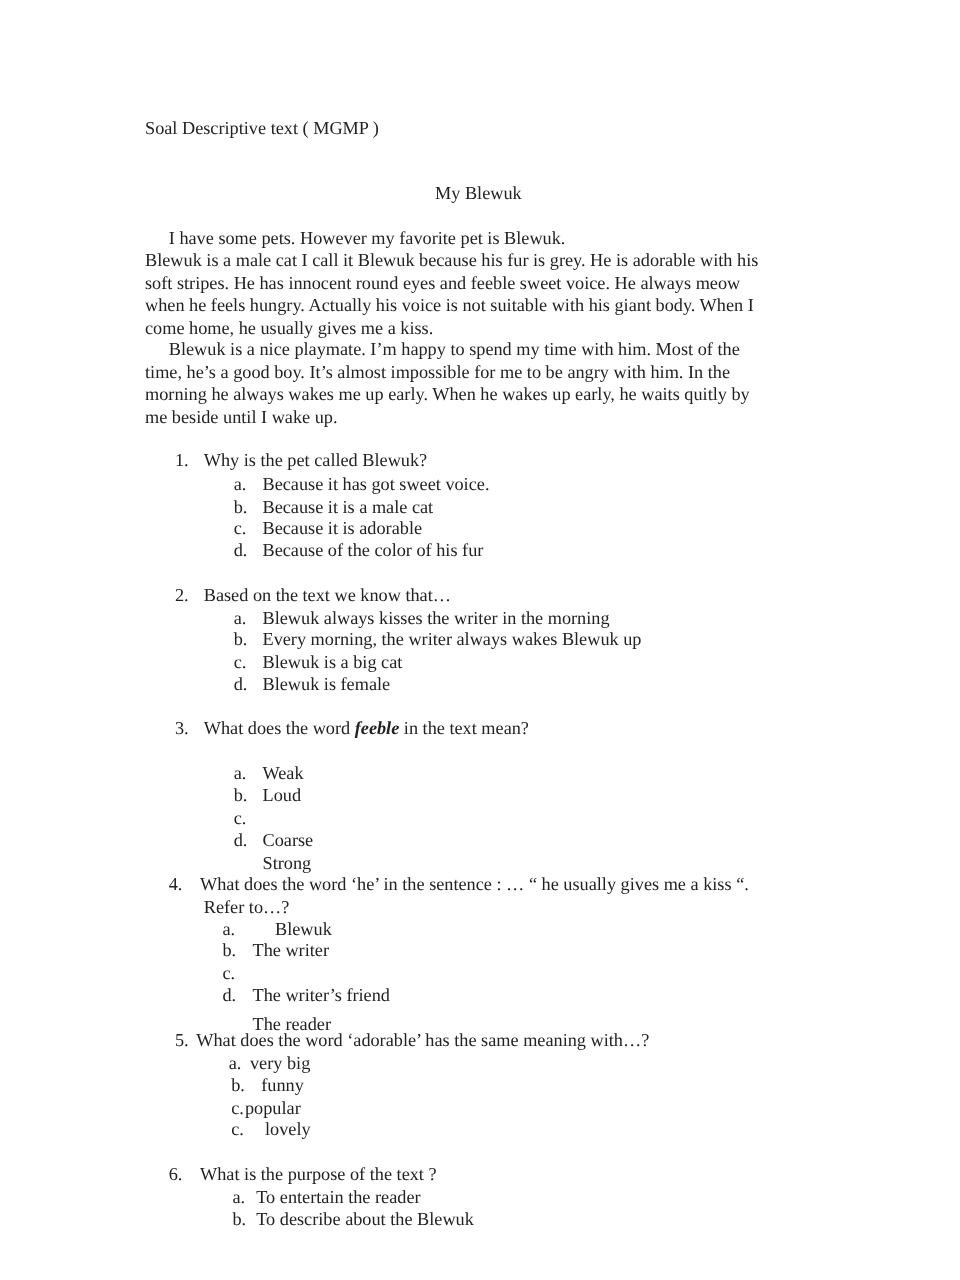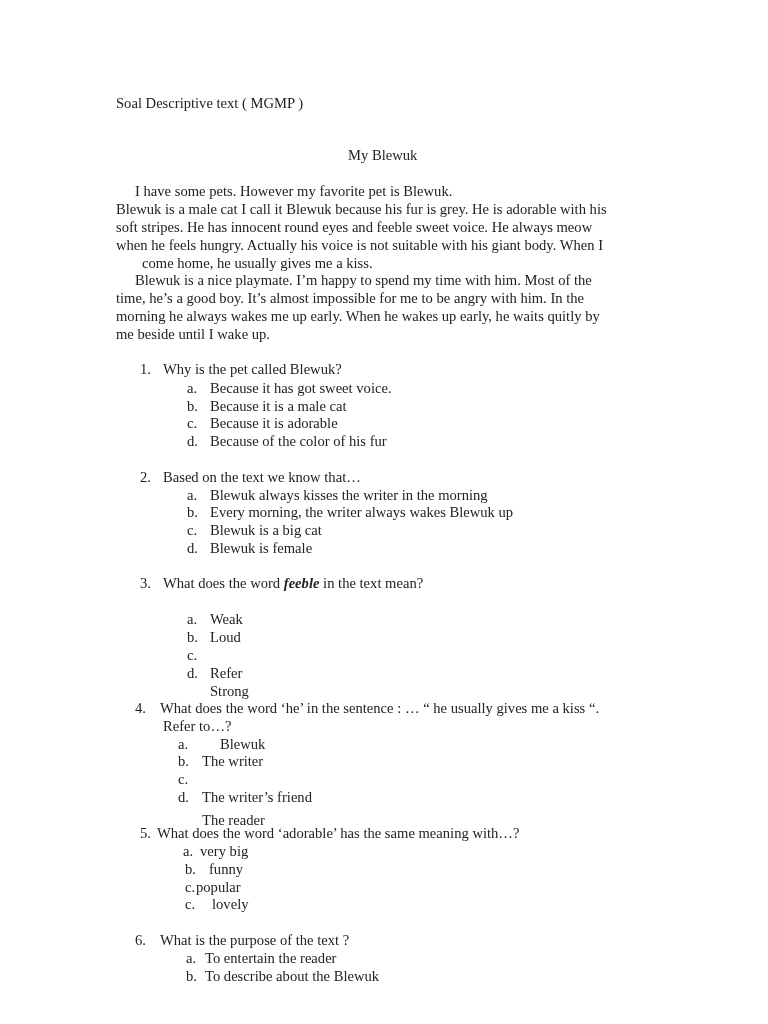--- a/index.html
+++ b/index.html
@@ -31,21 +31,21 @@
 
   <div class="abs" style="left:116px; top:95px;">Soal Descriptive text ( MGMP )</div>
 
   <div class="abs" style="left:348px; top:147px;">My Blewuk</div>
 
   <div>
     <div class="line" style="left:135px; top:183px;">I have some pets. However my favorite pet is Blewuk.</div>
     <div class="line" style="top:201px;">Blewuk is a male cat I call it Blewuk because his fur is grey. He is adorable with his</div>
     <div class="line" style="top:219px;">soft stripes. He has innocent round eyes and feeble sweet voice. He always meow</div>
     <div class="line" style="top:237px;">when he feels hungry. Actually his voice is not suitable with his giant body. When I</div>
-    <div class="line" style="top:255px;margin-left:26px;">come home, he usually gives me a kiss.</div>
+    <div class="line" style="top:255px;">come home, he usually gives me a kiss.</div>
     <div class="line" style="left:135px; top:272px;">Blewuk is a nice playmate. I’m happy to spend my time with him. Most of the</div>
     <div class="line" style="top:290px;">time, he’s a good boy. It’s almost impossible for me to be angry with him. In the</div>
     <div class="line" style="top:308px;">morning he always wakes me up early. When he wakes up early, he waits quitly by</div>
     <div class="line" style="top:326px;">me  beside until I wake up.</div>
   </div>
 
   <div>
     <div class="qnum" style="left:140px; top:361px;">1.</div>
     <div class="qtext" style="left:163px; top:361px;">Why is the pet called Blewuk?</div>
     <div class="optl" style="left:187px; top:380px;">a.</div>
@@ -74,21 +74,21 @@
   <div>
     <div class="qnum" style="left:140px; top:575px;">3.</div>
     <div class="qtext" style="left:163px; top:575px;"><span>What does the word </span><span class="em">feeble</span><span> in the text mean?</span></div>
     <div class="optl" style="left:187px; top:611px;">a.</div>
     <div class="optt" style="left:210px; top:611px;">Weak</div>
     <div class="optl" style="left:187px; top:629px;">b.</div>
     <div class="optt" style="left:210px; top:629px;">Loud</div>
     <div class="optl" style="left:187px; top:647px;">c.</div>
     <div class="optt" style="left:210px; top:647px;margin-top:36px;">Strong</div>
     <div class="optl" style="left:187px; top:665px;">d.</div>
-    <div class="optt" style="left:210px; top:665px;">Refer</div>
+    <div class="optt" style="left:210px; top:665px;">Coarse</div>
   </div>
 
   <div>
     <div class="qnum" style="left:135px; top:700px;">4.</div>
     <div class="qtext" style="left:160px; top:700px;">What does the word ‘he’ in the sentence :    … “ he usually gives me a kiss “.</div>
     <div class="qtext" style="left:163px; top:718px;">Refer to…?</div>
     <div class="optl" style="left:178px; top:736px;">a.</div>
     <div class="optt" style="left:220px; top:736px;">Blewuk</div>
     <div class="optl" style="left:178px; top:753px;">b.</div>
     <div class="optt" style="left:202px; top:753px;">The writer</div>

